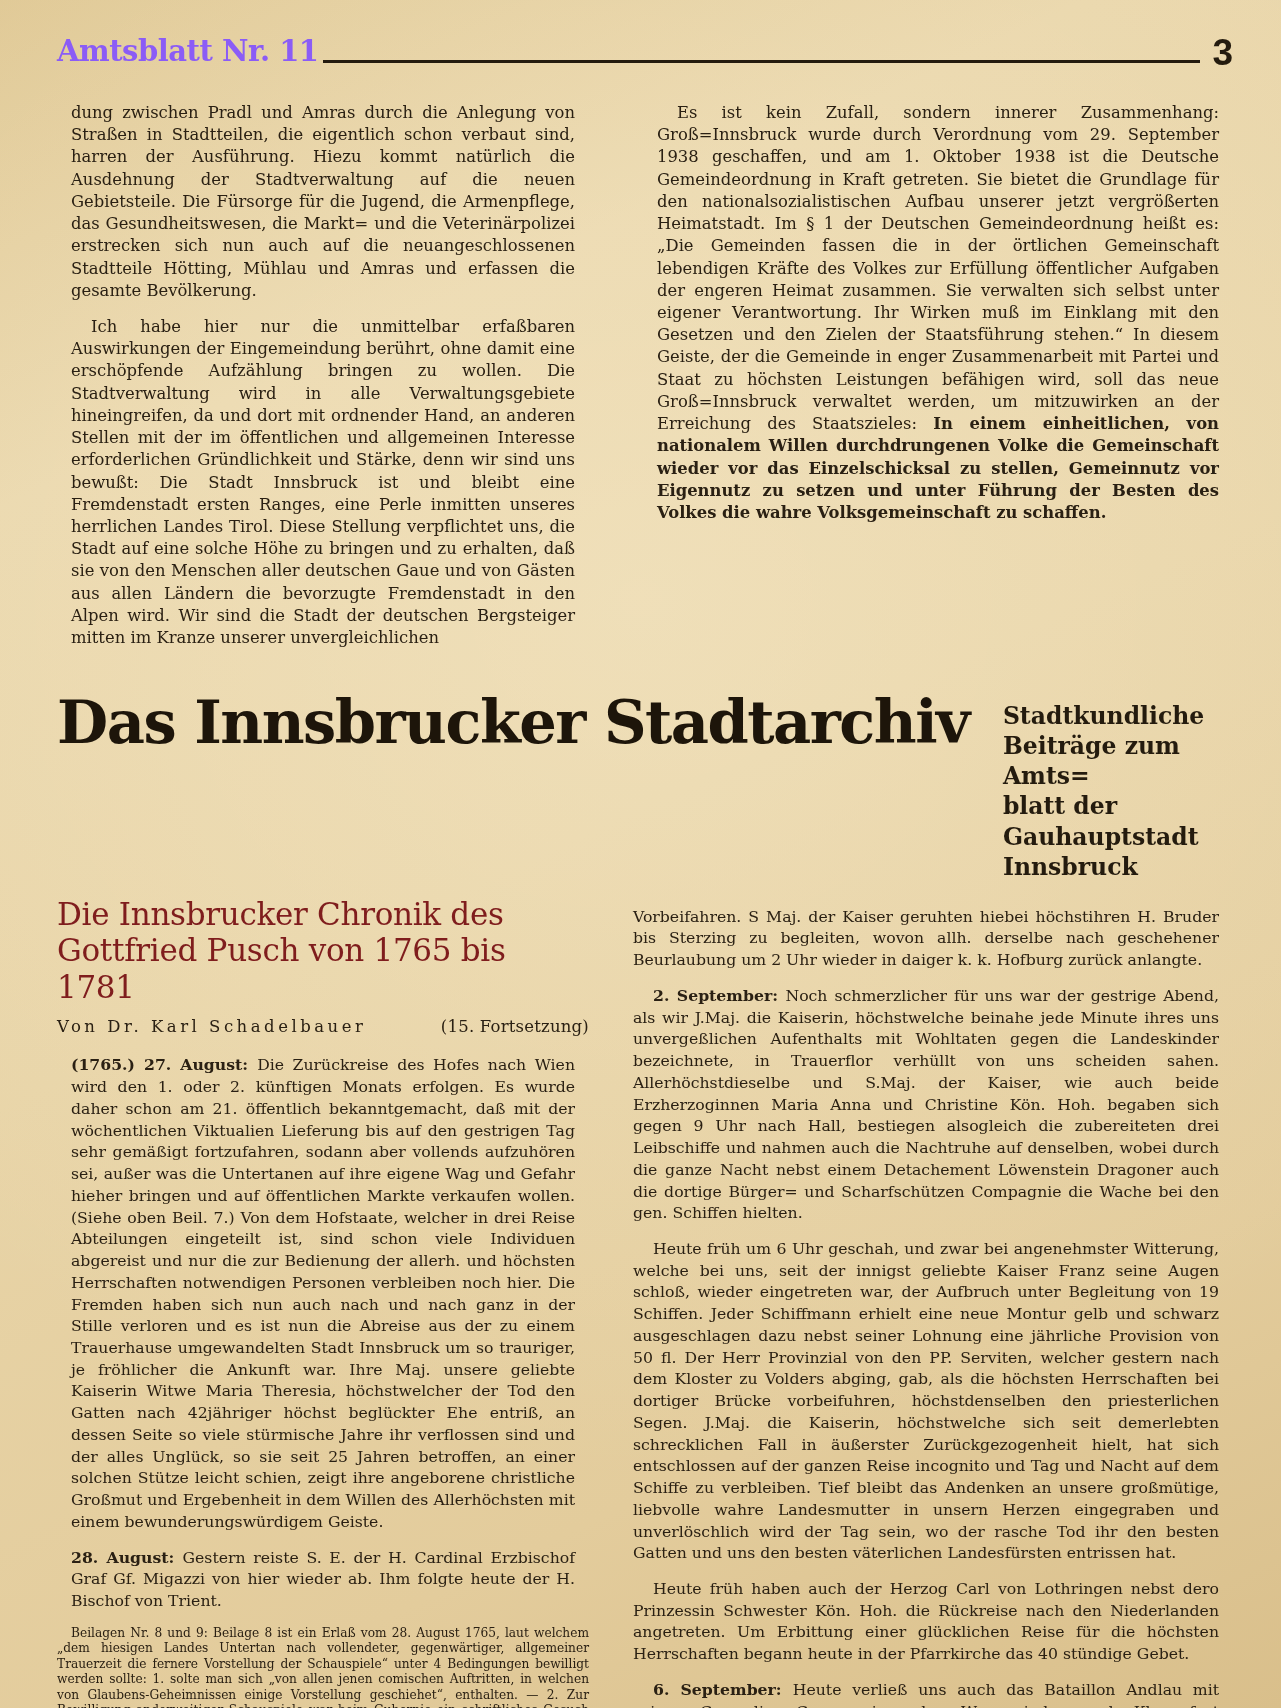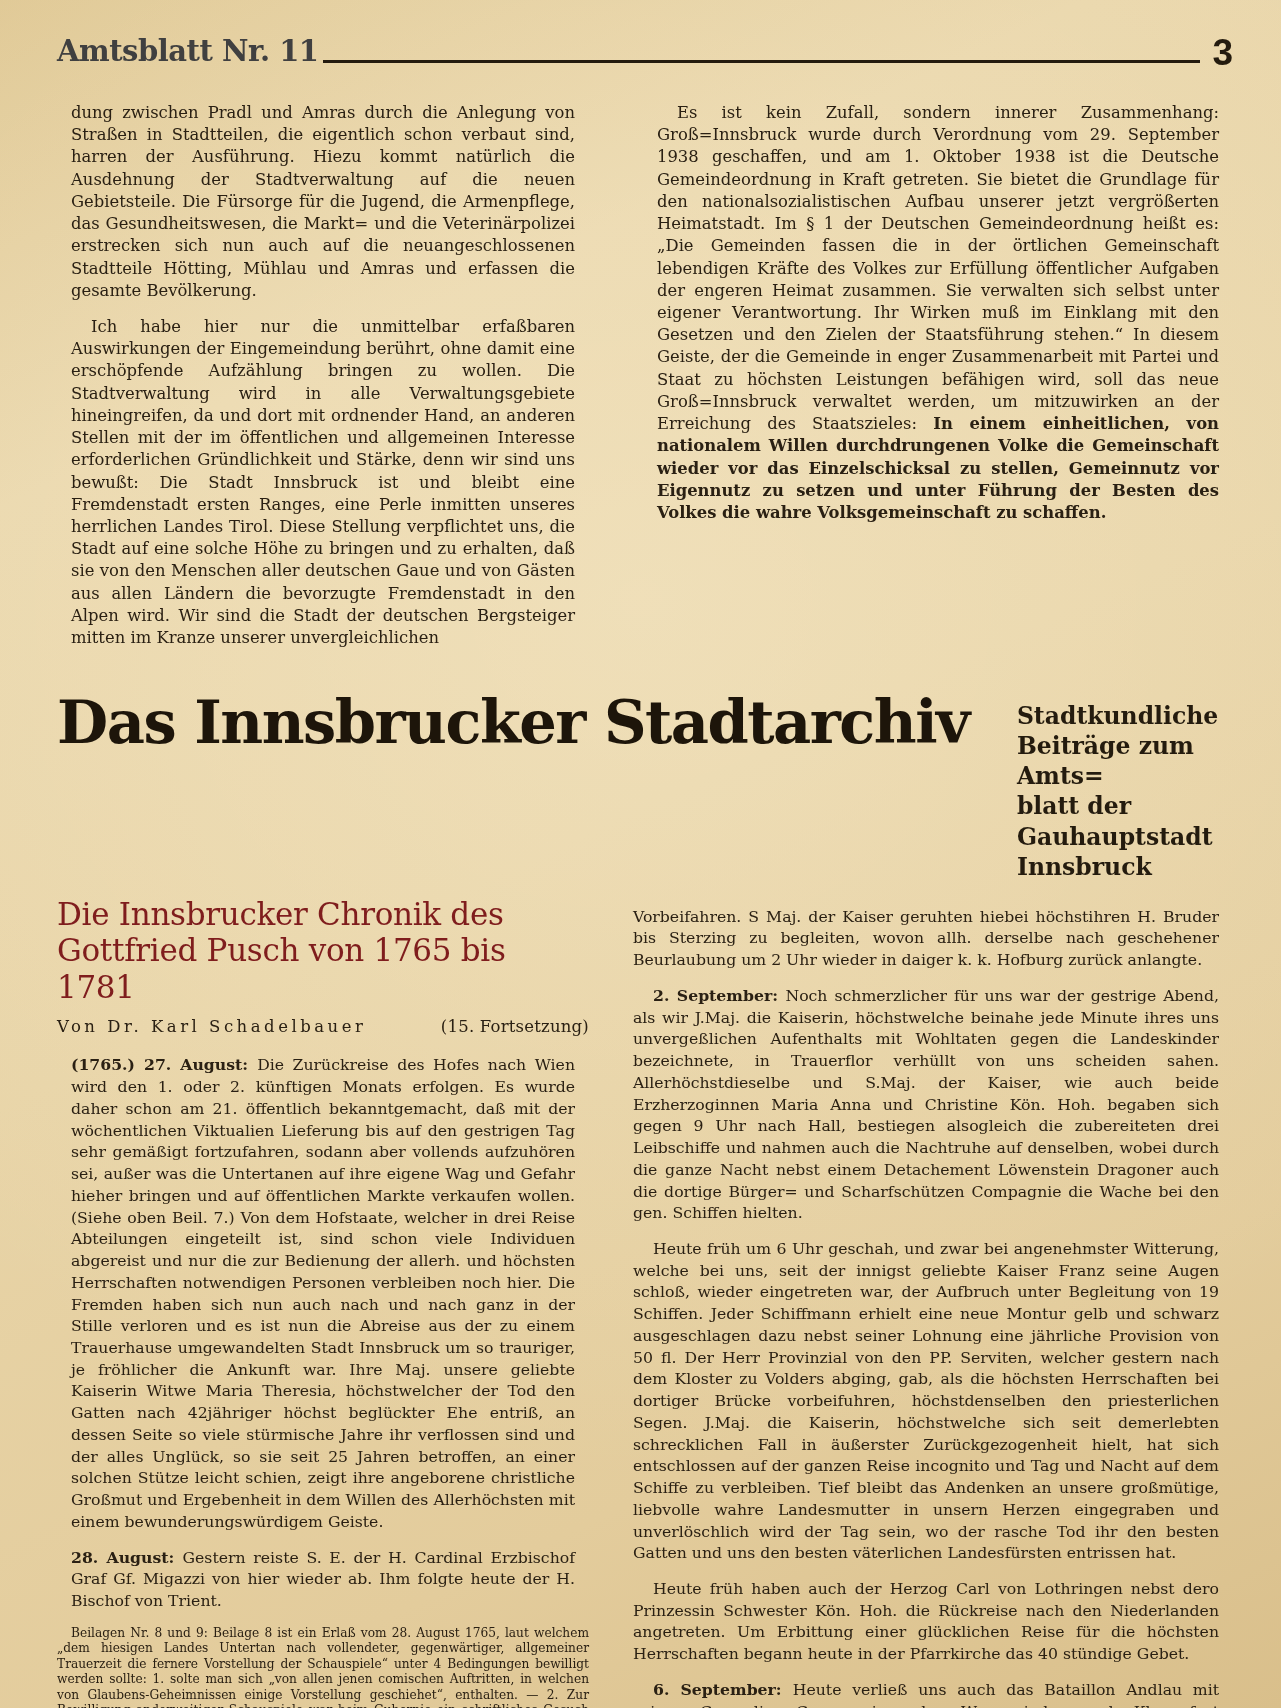--- a/index.html
+++ b/index.html
@@ -9,33 +9,33 @@
     background:
       radial-gradient(ellipse 120% 80% at 50% 35%, rgba(255,246,222,.30), rgba(255,246,222,0) 65%),
       linear-gradient(155deg,#e0c996 0%, #ead7ac 22%, #e8d4a7 48%, #e3cc9c 78%, #d9bf8b 100%);
     font-family:"DejaVu Serif","Liberation Serif",serif;
     color:#2a2013;
     -webkit-font-smoothing:antialiased;
   }
   .page{width:100%;height:100%;}
   
   .hdr{display:flex;align-items:flex-end;margin-bottom:20px;}
-  .masthead{font-size:29px;font-weight:bold;letter-spacing:-.5px;white-space:nowrap;color:#404040;}
+  .masthead{font-size:29px;font-weight:bold;letter-spacing:-.5px;white-space:nowrap;color:#8b5cf6;}
   .hrule{flex:1;border-bottom:3px solid #241b0e;margin:0 12px 5px 4px;}
   .pagenum{font-family:"Liberation Sans","DejaVu Sans",sans-serif;font-size:37px;font-weight:bold;line-height:.8;color:#241b0e;}
   
   .cols{display:flex;gap:54px;}
   .col-l{width:532px;flex:0 0 532px;}
   .col-r{flex:1;min-width:0;}
   .body-text{font-size:16.4px;line-height:1.355;text-align:justify;}
   .para{margin:14px;}
   .indent{text-indent:20px;}
   .bold{font-weight:bold;}
   
-  .banner{display:flex;align-items:flex-start;gap:48px;margin:30px 0 8px 0;}
+  .banner{display:flex;align-items:flex-start;gap:34px;margin:30px 0 8px 0;}
   .banner-title{font-size:59px;font-weight:bold;line-height:1.02;letter-spacing:-1.5px;white-space:nowrap;color:#1d150a;flex:0 0 auto;}
   .banner-sub{font-size:23.5px;font-weight:bold;line-height:1.28;margin-top:8px;color:#241b0e;flex:1;min-width:0;}
   
   .art{display:flex;gap:30px;margin-top:10px;}
   .art .body-text{font-size:15.7px;line-height:1.385;}
   .art .para + .para{margin-top:5px;}
   .art-title{font-size:31px;font-weight:normal;line-height:1.18;letter-spacing:-.3px;margin:4px 0 12px 0;color:#7f1d1d;}
   .byrow{display:flex;justify-content:space-between;align-items:baseline;font-size:16.5px;margin:0 0 18px 0;}
   .byline{letter-spacing:3.5px;white-space:nowrap;}
   .installment{white-space:nowrap;letter-spacing:.2px;}

